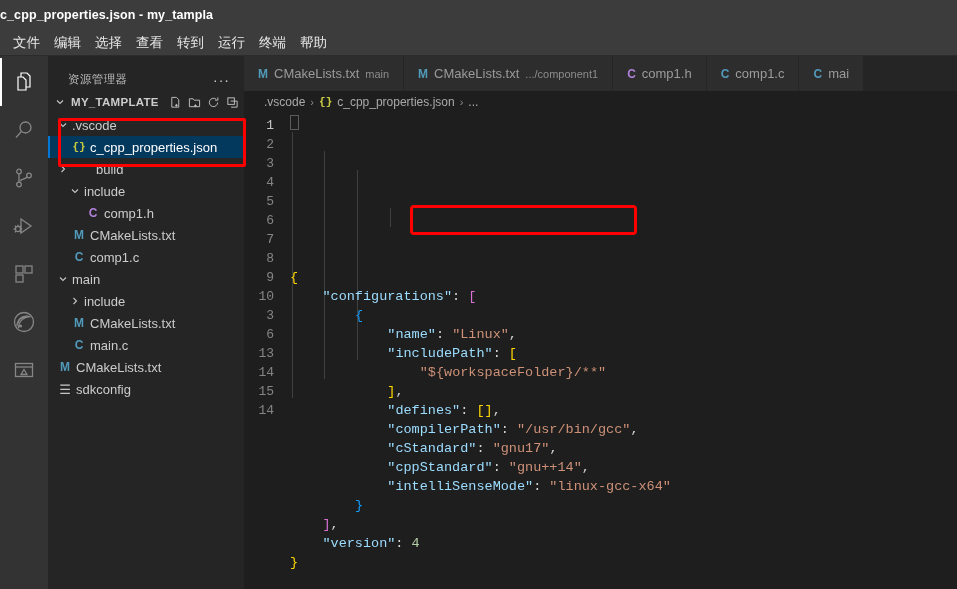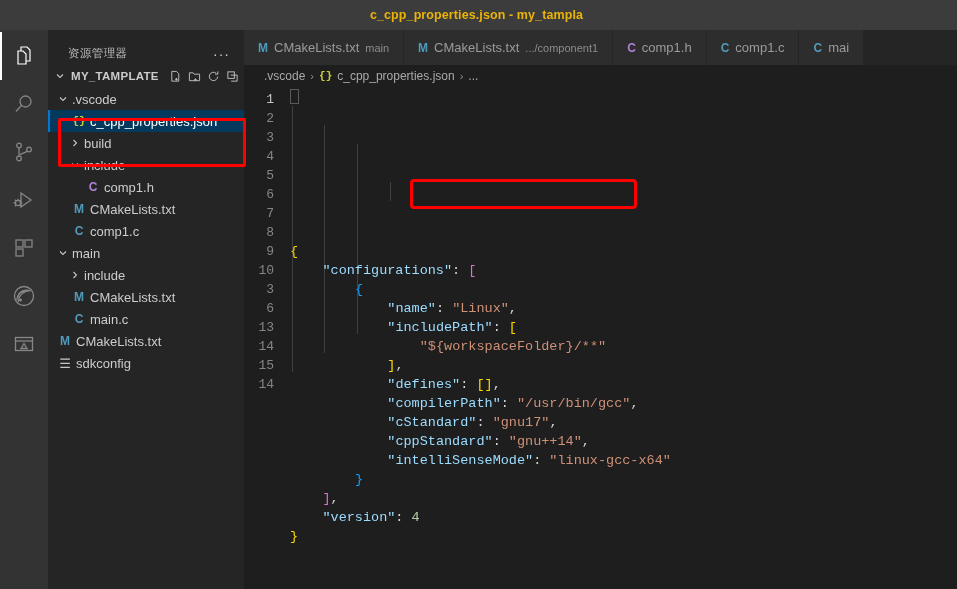--- a/index.html
+++ b/index.html
@@ -6,22 +6,22 @@
   html, body {
     width: 957px; height: 589px;
     background: #1e1e1e;
     font-family: "Liberation Sans", sans-serif;
     overflow: hidden;
   }
   .app { position: relative; width: 957px; height: 589px; display: flex; flex-direction: column; }
 
   
   .titlebar {
-    height: 30px; min-height: 30px; background: #3c3c3c; color: #eab308;
-    display: flex; align-items: center; justify-content: center;
+    height: 30px; min-height: 30px; background: #3c3c3c; color: #ffffff;
+    display: flex; align-items: center; justify-content: flex-start;
     padding-right: 4px; font-size: 12.5px; font-weight: bold;
     white-space: nowrap; overflow: hidden;
   }
   .titlebar .title-text { letter-spacing: .1px; }
 
   
   .menubar {
     height: 26px; min-height: 26px; background: #3c3c3c; color: #e8e8e8;
     display: flex; align-items: center; padding-left: 6px; font-size: 13.5px;
     border-bottom: 1px solid #2b2b2b;
@@ -136,20 +136,30 @@
 </style>
 </head>
 <body>
 
 <div class="app">
 
   <div class="titlebar">
     <span class="title-text">c_cpp_properties.json - my_tampla</span>
   </div>
 
+  <div class="menubar">
+    <div class="menu-item">文件</div>
+    <div class="menu-item">编辑</div>
+    <div class="menu-item">选择</div>
+    <div class="menu-item">查看</div>
+    <div class="menu-item">转到</div>
+    <div class="menu-item">运行</div>
+    <div class="menu-item">终端</div>
+    <div class="menu-item">帮助</div>
+  </div>
 
   <div class="body">
 
     <div class="activitybar">
       <div class="act-item active">
         <svg width="24" height="24" viewBox="0 0 24 24" fill="none" stroke="currentColor" stroke-width="1.2">
           <path d="M9 3 h6 l3 3 v11 h-9 z"></path>
           <path d="M6 7 h5 l3 3 v10 h-8 z" fill="#333333"></path>
         </svg>
       </div>
@@ -250,21 +260,21 @@
               </svg>
           </span>
           <span class="lbl">.vscode</span>
         </div>
 
         <div class="row selected" style="padding-left:22px;">
           <span class="ficon json">{}</span>
           <span class="lbl">c_cpp_properties.json</span>
         </div>
 
-        <div class="row" style="padding-left:20px;">
+        <div class="row" style="padding-left:8px;gap:24px;">
           <span class="chev">
             <svg width="10" height="10" viewBox="0 0 10 10" fill="none" stroke="#c5c5c5" stroke-width="1.1">
                 <path d="M3.5 2 L6.5 5 L3.5 8"></path>
               </svg>
           </span>
           <span class="lbl">build</span>
         </div>
 
 
         <div class="row" style="padding-left:20px;">

